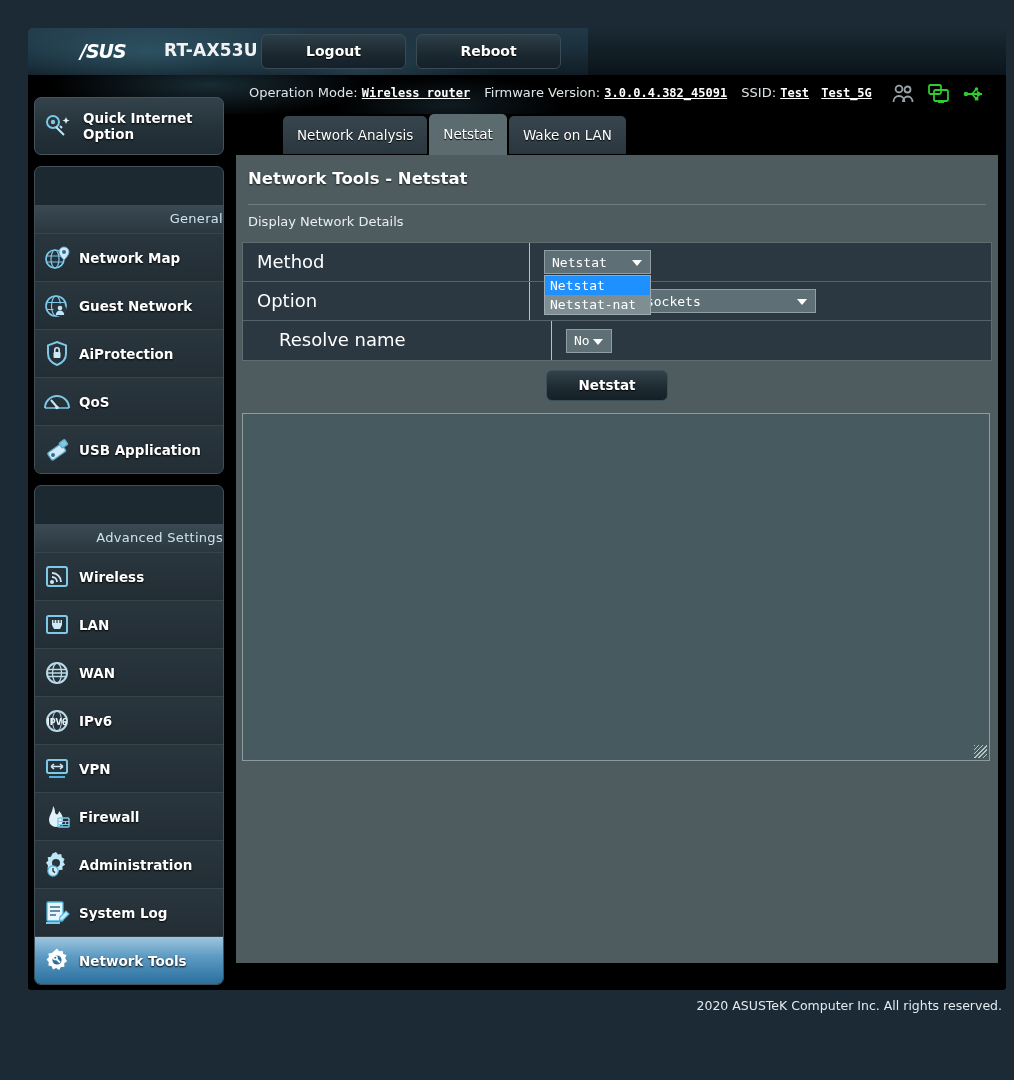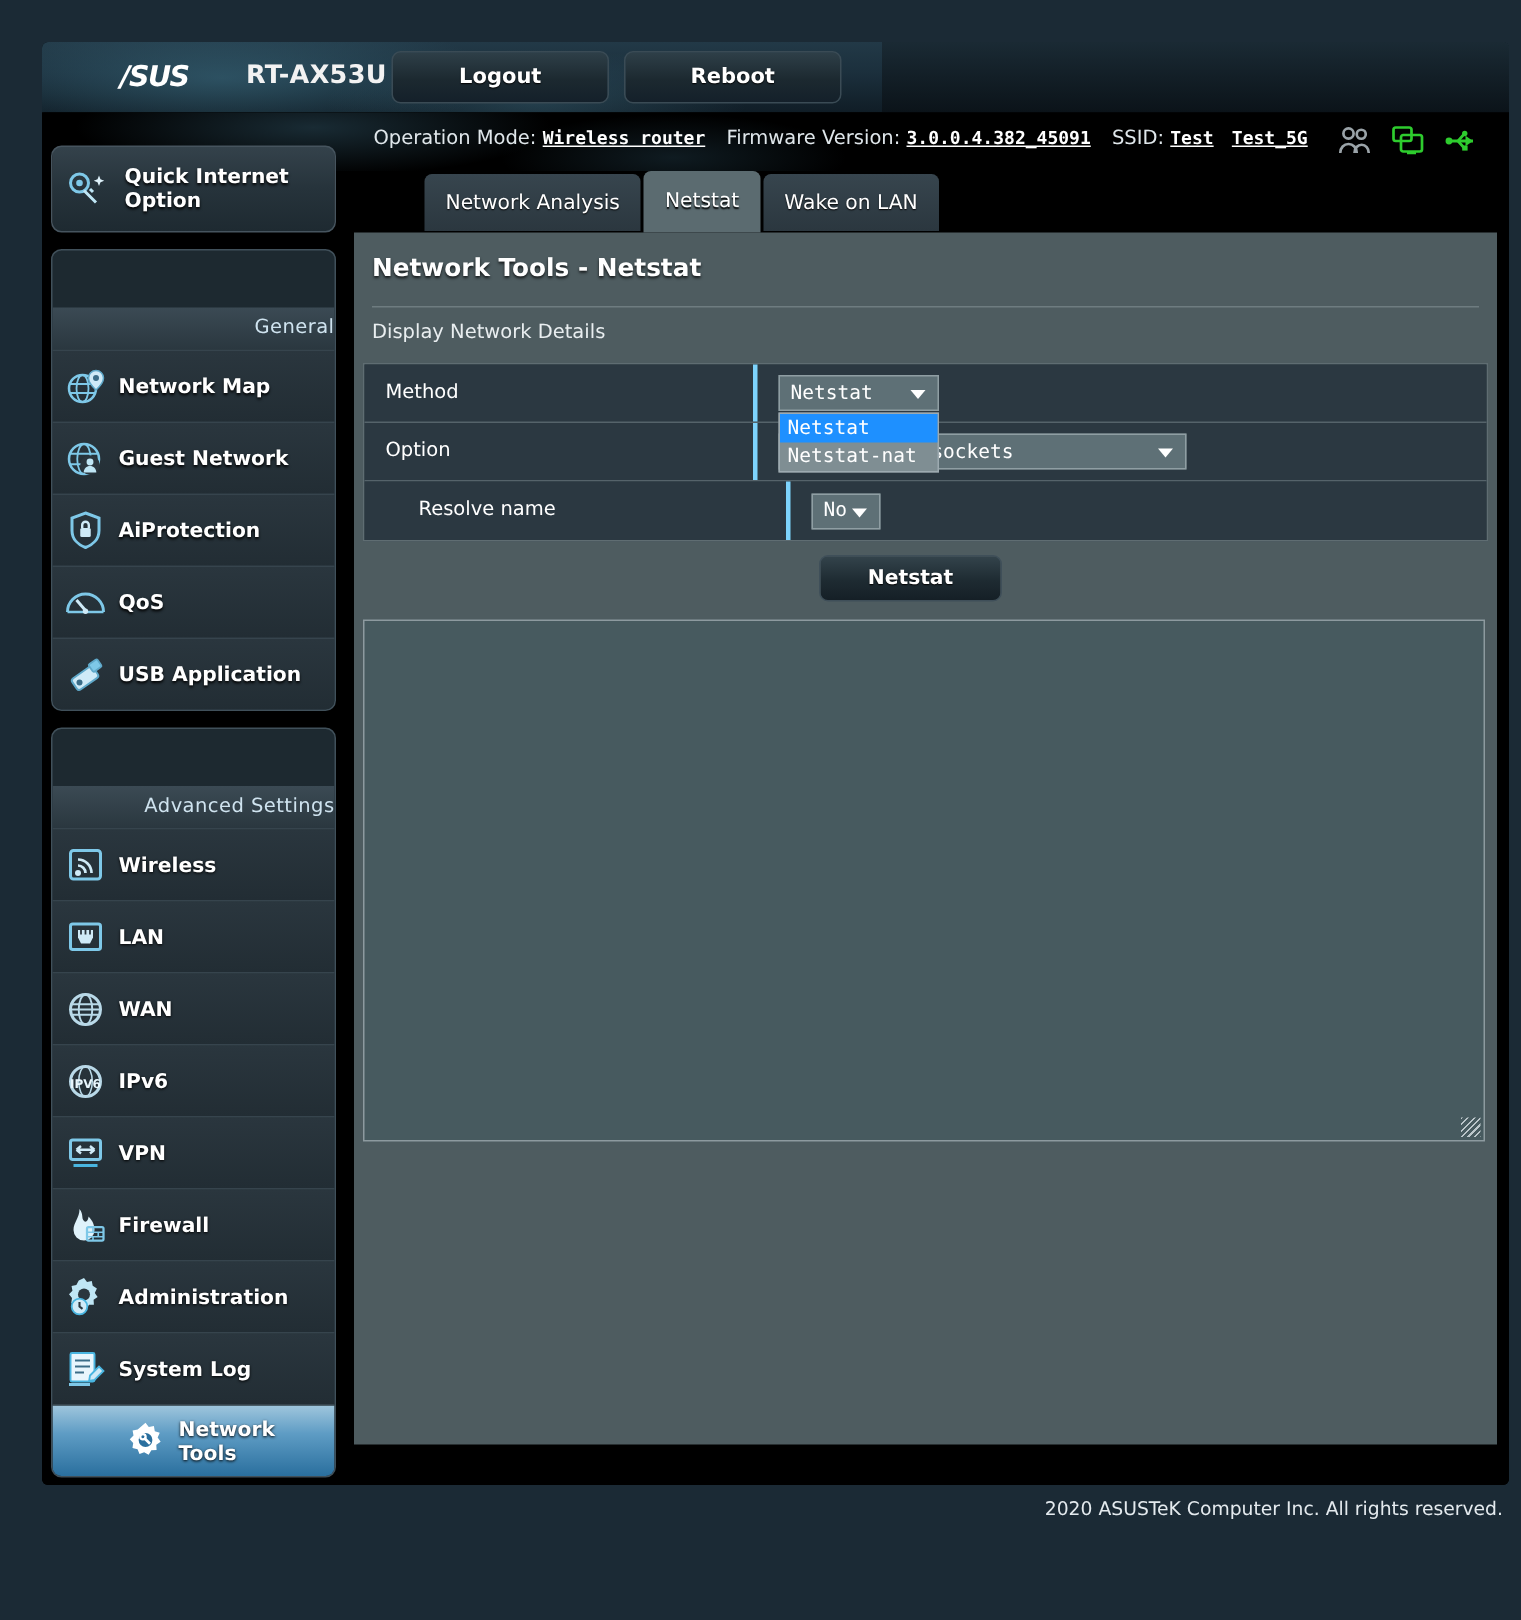--- a/index.html
+++ b/index.html
@@ -197,21 +197,20 @@
   }
   .sitem {
     height: 48px;
     display: flex; align-items: center;
     border-top: 1px solid #36444d;
     background: linear-gradient(180deg,#2a363e 0%,#222d34 100%);
     cursor: pointer;
   }
   .sitem.active {
     background: linear-gradient(180deg,#9fc6dd 0%,#5e9cc4 40%,#2a6f9e 100%);
-    padding-left: 40px;
   }
   .sitem-icon {
     width: 44px; height: 34px;
     display: flex; align-items: center; justify-content: center;
     flex: none;
   }
   .sitem-label {
     color: #ffffff;
     font-size: 13.5px;
     font-weight: bold;
@@ -290,26 +289,26 @@
   }
   .frow {
     height: 39px;
     display: flex;
     align-items: center;
     border-bottom: 1px solid #55636a;
     background: #2b3841;
   }
   .frow:last-child { border-bottom: none; padding-left: 22px; }
   .fcell-label {
-    width: 262px;
+    width: 287px;
     flex: none;
     padding-left: 14px;
     color: #ffffff;
-    font-size: 13px;
-    border-right: 3px solid #7dd3fc;
+    font-size: 18px;
+    border-right: 1px solid #7dd3fc;
     height: 100%;
     line-height: 38px;
   }
   .fcell-val {
     flex: 1;
     padding-left: 14px;
     height: 100%;
     display: flex;
     align-items: center;
     position: relative;

